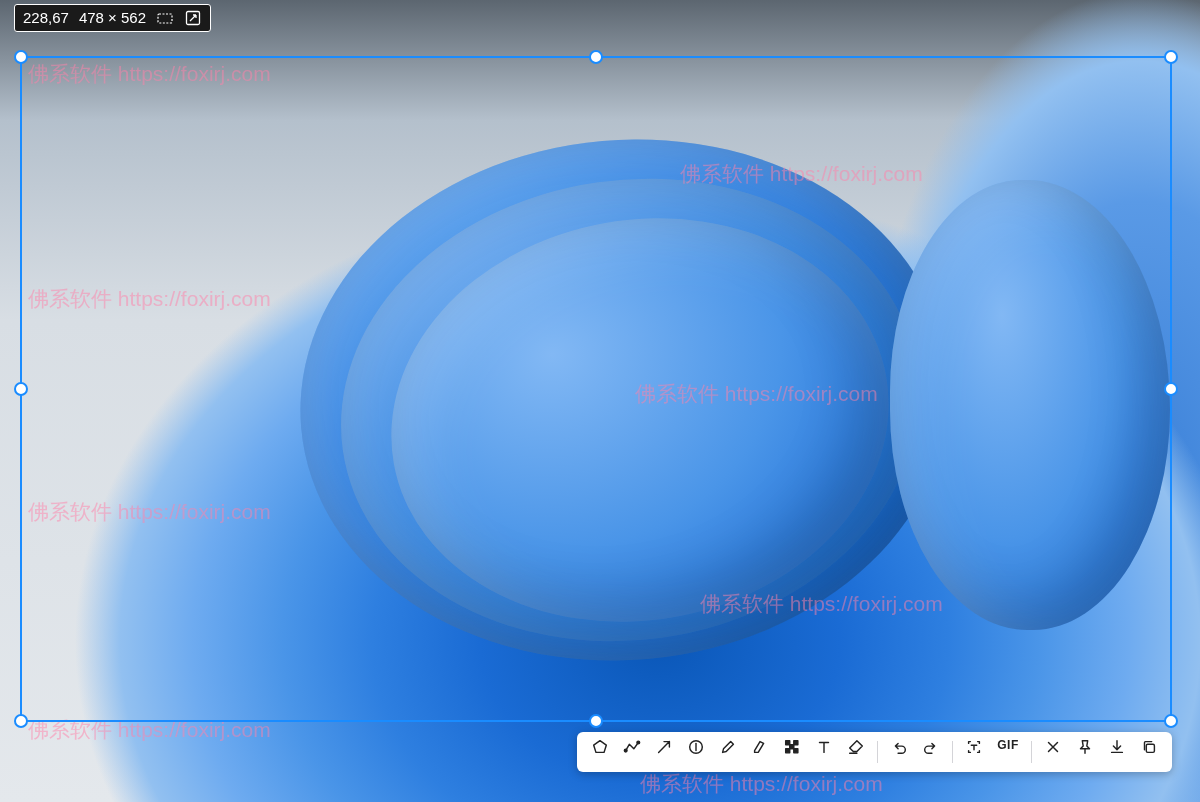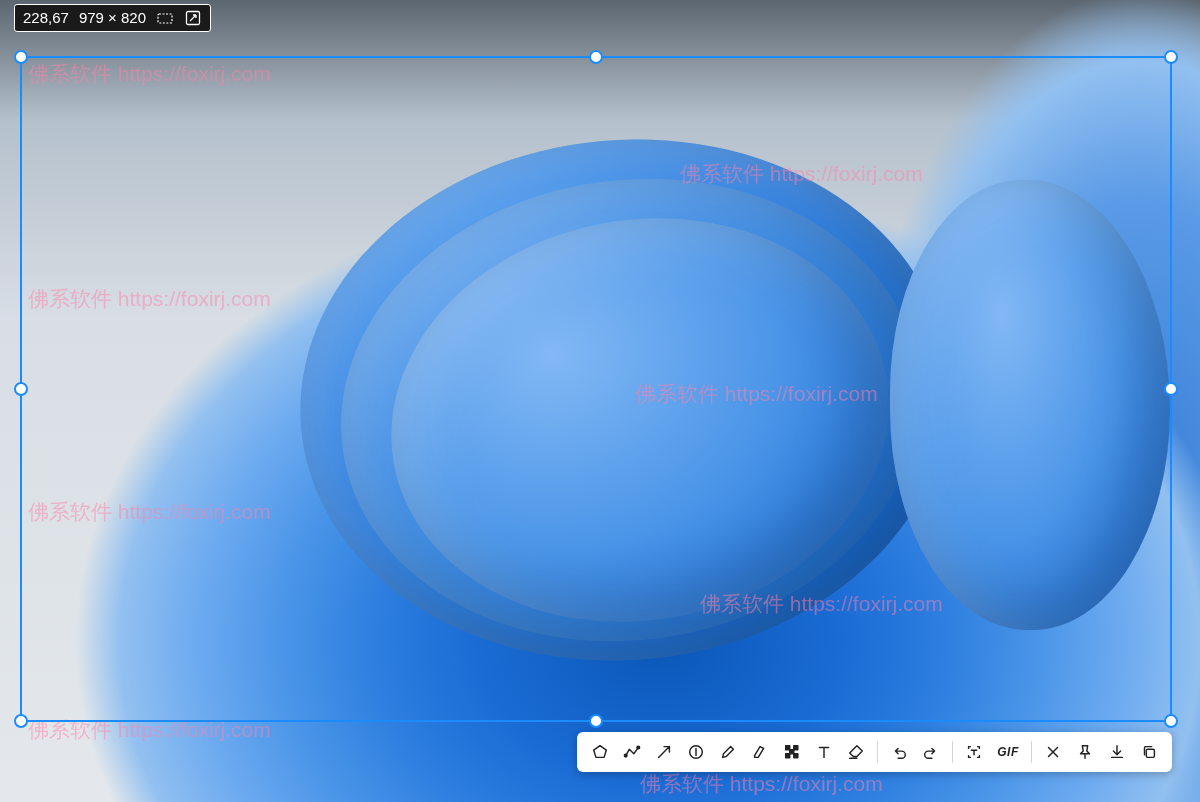--- a/index.html
+++ b/index.html
@@ -41,22 +41,22 @@
 .h-nw { top:-8px; left:-8px; } .h-n { top:-8px; left:calc(50% - 7px); } .h-ne { top:-8px; right:-8px; }
 .h-w { top:calc(50% - 7px); left:-8px; } .h-e { top:calc(50% - 7px); right:-8px; }
 .h-sw { bottom:-8px; left:-8px; } .h-s { bottom:-8px; left:calc(50% - 7px); } .h-se { bottom:-8px; right:-8px; }
 
 .toolbar {
   position: absolute; bottom: 30px; right: 28px;
   background: #fff; border-radius: 6px; box-shadow: 0 2px 8px rgba(0,0,0,.25);
   display: flex; align-items: center; padding: 6px 8px; gap: 2px;
 }
 .tool-btn {
-  width: 30px; height: 28px; display: inline-flex; align-items: center; justify-content: center;
-  border-radius: 4px; cursor: pointer; color: #222; font-style: italic;
+  width: 30px; height: 28px; display: inline-flex; align-items: flex-start; justify-content: center;
+  border-radius: 4px; cursor: pointer; color: #222;
 }
 .tool-btn svg { width: 18px; height: 18px; stroke: currentColor; fill: none; stroke-width: 1.6; stroke-linecap: round; stroke-linejoin: round; }
 .tool-btn.gif { font-size: 12px; font-weight: 600; letter-spacing: .5px; width: 34px; }
 .sep { width: 1px; height: 22px; background: #d4d4d8; margin: 0 4px; }
 
 .watermark {
   position: absolute; color: rgba(255,130,170,.5); font-size: 21px; font-weight: 400;
   pointer-events: none; white-space: nowrap;
 }
 </style>
@@ -90,21 +90,21 @@
 </div>
 <div class="watermark" style="top:716px; left:28px;">
   <span>佛系软件</span> <span>https://foxirj.com</span>
 </div>
 <div class="watermark" style="top:770px; left:640px;">
   <span>佛系软件</span> <span>https://foxirj.com</span>
 </div>
 
 <div class="info-bar">
   <span>228,67</span>
-  <span>979 × 820</span>
+  <span>478 × 562</span>
   <span class="ico">
     <svg viewBox="0 0 18 18">
         <rect x="2" y="5" width="14" height="9" rx="1" stroke="#fff" stroke-width="1.2" fill="none" stroke-dasharray="2 1.5"></rect>
       </svg>
   </span>
   <span class="ico">
     <svg viewBox="0 0 18 18" stroke="#fff" stroke-width="1.3" fill="none">
         <rect x="2.5" y="2.5" width="13" height="13" rx="1.5"></rect>
         <path d="M6 12 L12 6 M12 6 H9 M12 6 V9"></path>
       </svg>

